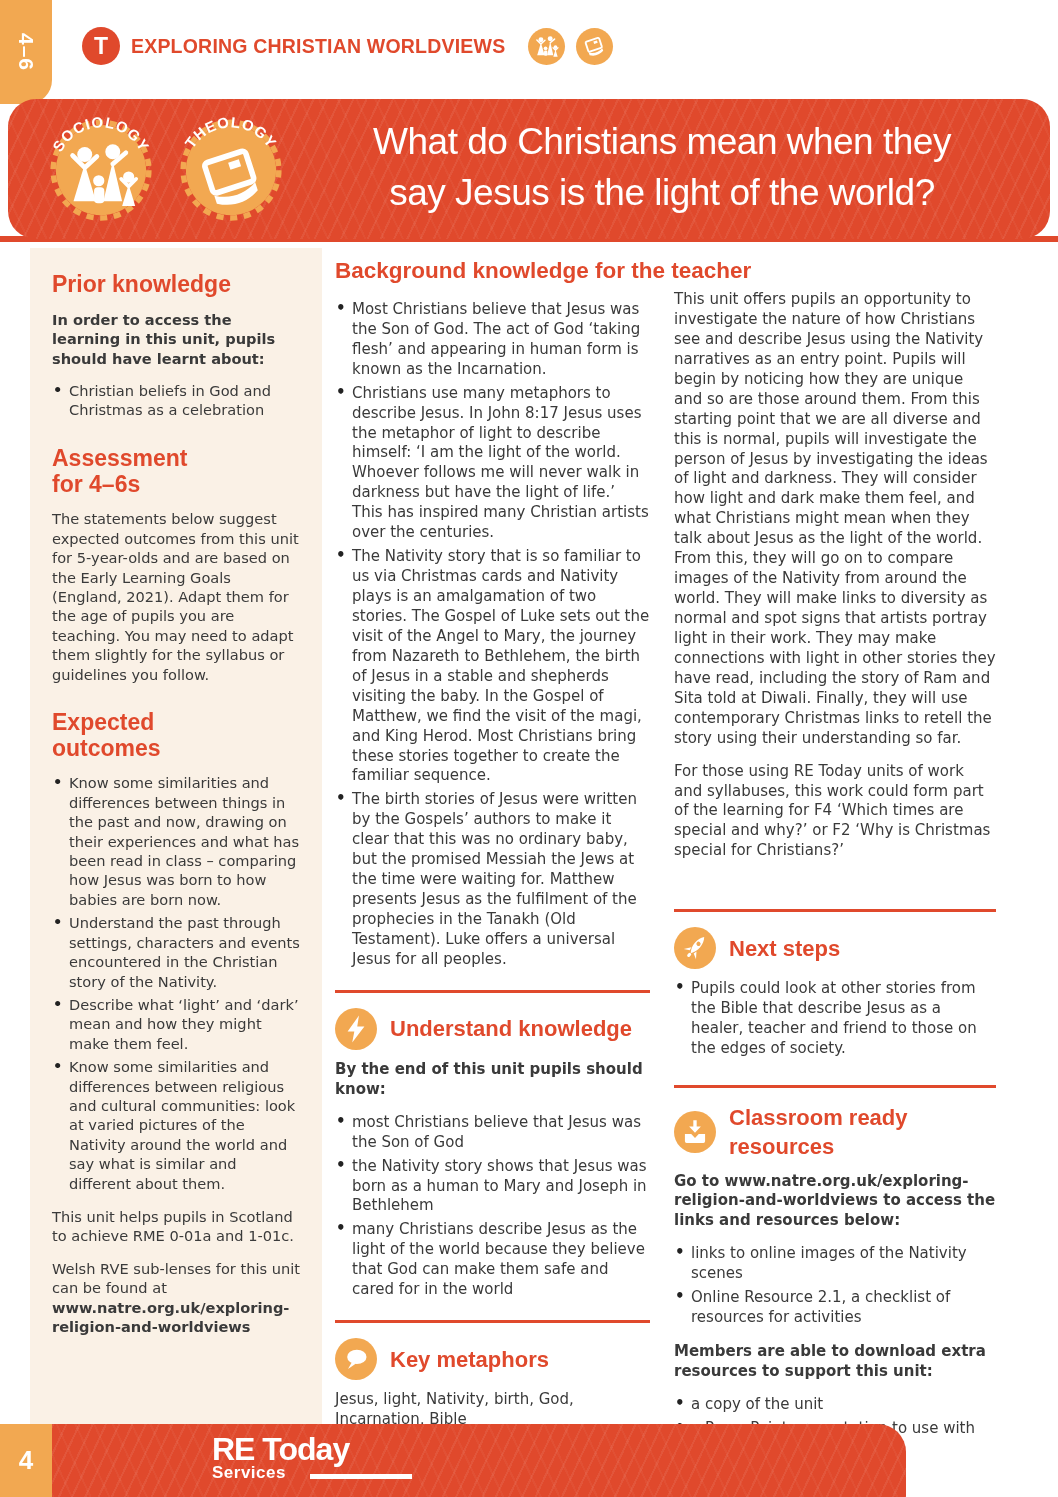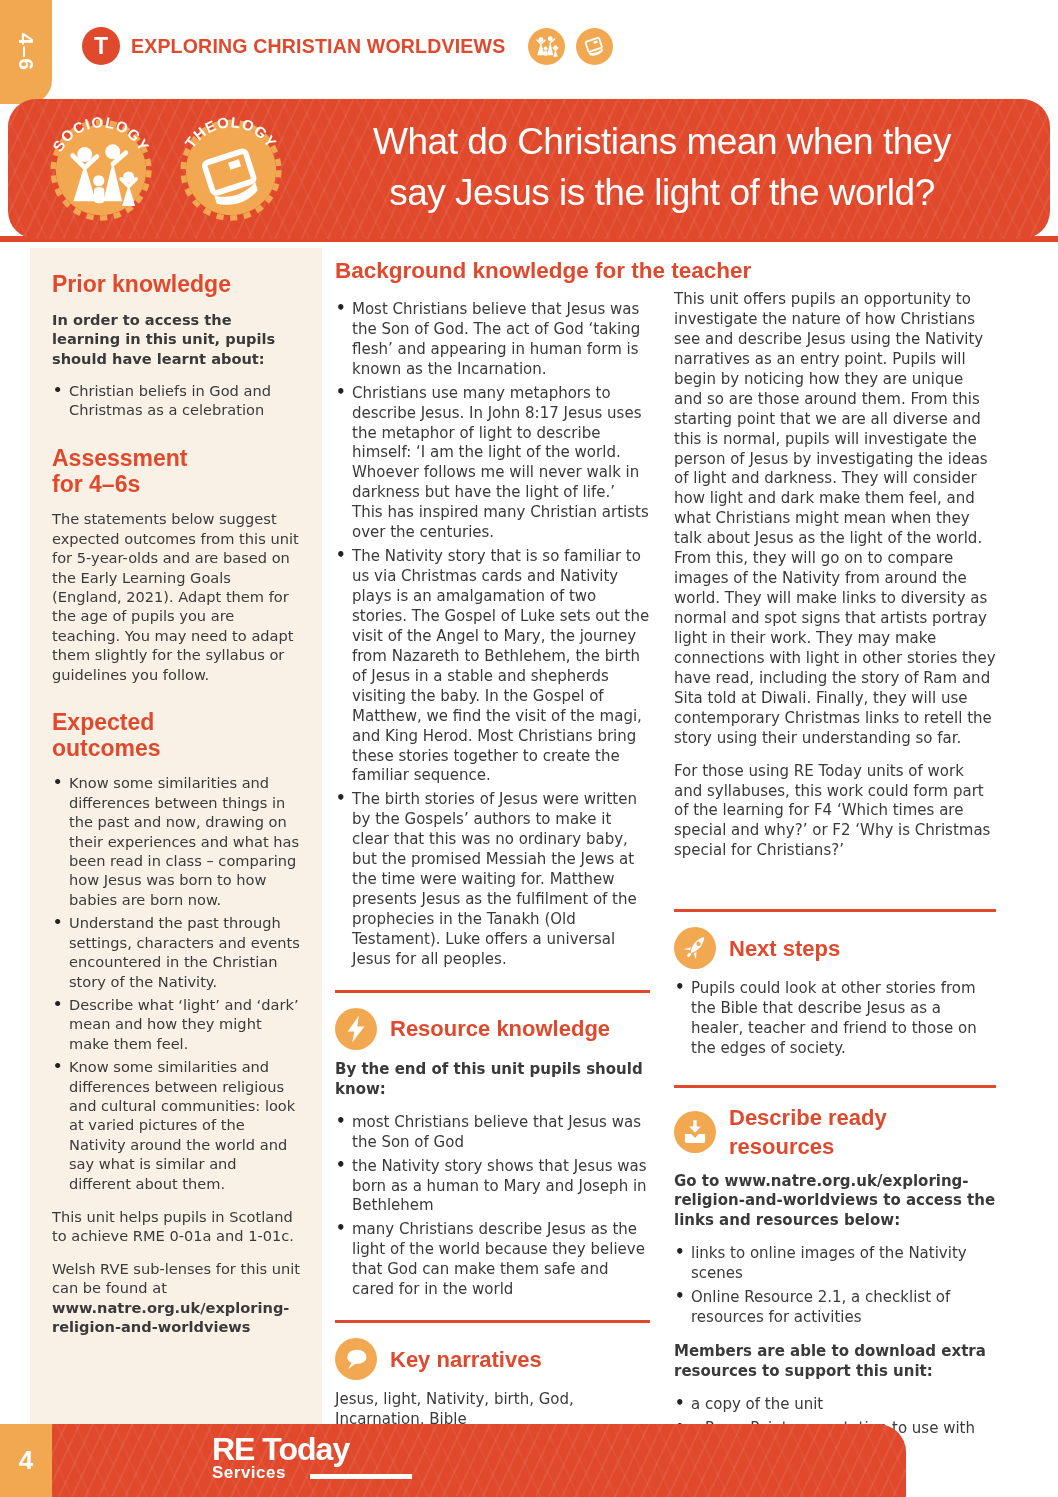--- a/index.html
+++ b/index.html
@@ -232,38 +232,38 @@
     <li>The birth stories of Jesus were written by the Gospels’ authors to make it clear that this was no ordinary baby, but the promised Messiah the Jews at the time were waiting for. Matthew presents Jesus as the fulfilment of the prophecies in the Tanakh (Old Testament). Luke offers a universal Jesus for all peoples.</li>
   </ul>
 
   <div class="sec">
     <div class="sec-head">
       <div class="sec-icon">
         <svg viewBox="0 0 100 100">
             <use href="#icon-lightning"></use>
           </svg>
       </div>
-      <h3 class="h-red">Resource knowledge</h3>
+      <h3 class="h-red">Understand knowledge</h3>
     </div>
     <p class="bold">By the end of this unit pupils should know:</p>
     <ul>
       <li>most Christians believe that Jesus was the Son of God</li>
       <li>the Nativity story shows that Jesus was born as a human to Mary and Joseph in Bethlehem</li>
       <li>many Christians describe Jesus as the light of the world because they believe that God can make them safe and cared for in the world</li>
     </ul>
   </div>
 
   <div class="sec">
     <div class="sec-head">
       <div class="sec-icon">
         <svg viewBox="0 0 100 100">
             <use href="#icon-bubble"></use>
           </svg>
       </div>
-      <h3 class="h-red">Key narratives</h3>
+      <h3 class="h-red">Key metaphors</h3>
     </div>
     <p>Jesus, light, Nativity, birth, God, Incarnation, Bible</p>
   </div>
 </div>
 
 <div class="col-right">
   <p>This unit offers pupils an opportunity to investigate the nature of how Christians see and describe Jesus using the Nativity narratives as an entry point. Pupils will begin by noticing how they are unique and so are those around them. From this starting point that we are all diverse and this is normal, pupils will investigate the person of Jesus by investigating the ideas of light and darkness. They will consider how light and dark make them feel, and what Christians might mean when they talk about Jesus as the light of the world. From this, they will go on to compare images of the Nativity from around the world. They will make links to diversity as normal and spot signs that artists portray light in their work. They may make connections with light in other stories they have read, including the story of Ram and Sita told at Diwali. Finally, they will use contemporary Christmas links to retell the story using their understanding so far.</p>
   <p>For those using RE Today units of work and syllabuses, this work could form part of the learning for F4 ‘Which times are special and why?’ or F2 ‘Why is Christmas special for Christians?’</p>
 
   <div class="sec mt48">
@@ -280,21 +280,21 @@
     </ul>
   </div>
 
   <div class="sec mt26">
     <div class="sec-head">
       <div class="sec-icon">
         <svg viewBox="0 0 100 100">
             <use href="#icon-download"></use>
           </svg>
       </div>
-      <h3 class="h-red">Describe ready resources</h3>
+      <h3 class="h-red">Classroom ready resources</h3>
     </div>
     <p class="bold"><span>Go to </span><span class="url">www.natre.org.uk/exploring-religion-and-worldviews</span><span> to access the links and resources below:</span></p>
     <ul>
       <li>links to online images of the Nativity scenes</li>
       <li>Online Resource 2.1, a checklist of resources for activities</li>
     </ul>
     <p class="bold">Members are able to download extra resources to support this unit:</p>
     <ul>
       <li>a copy of the unit</li>
       <li>a PowerPoint presentation to use with your class</li>

